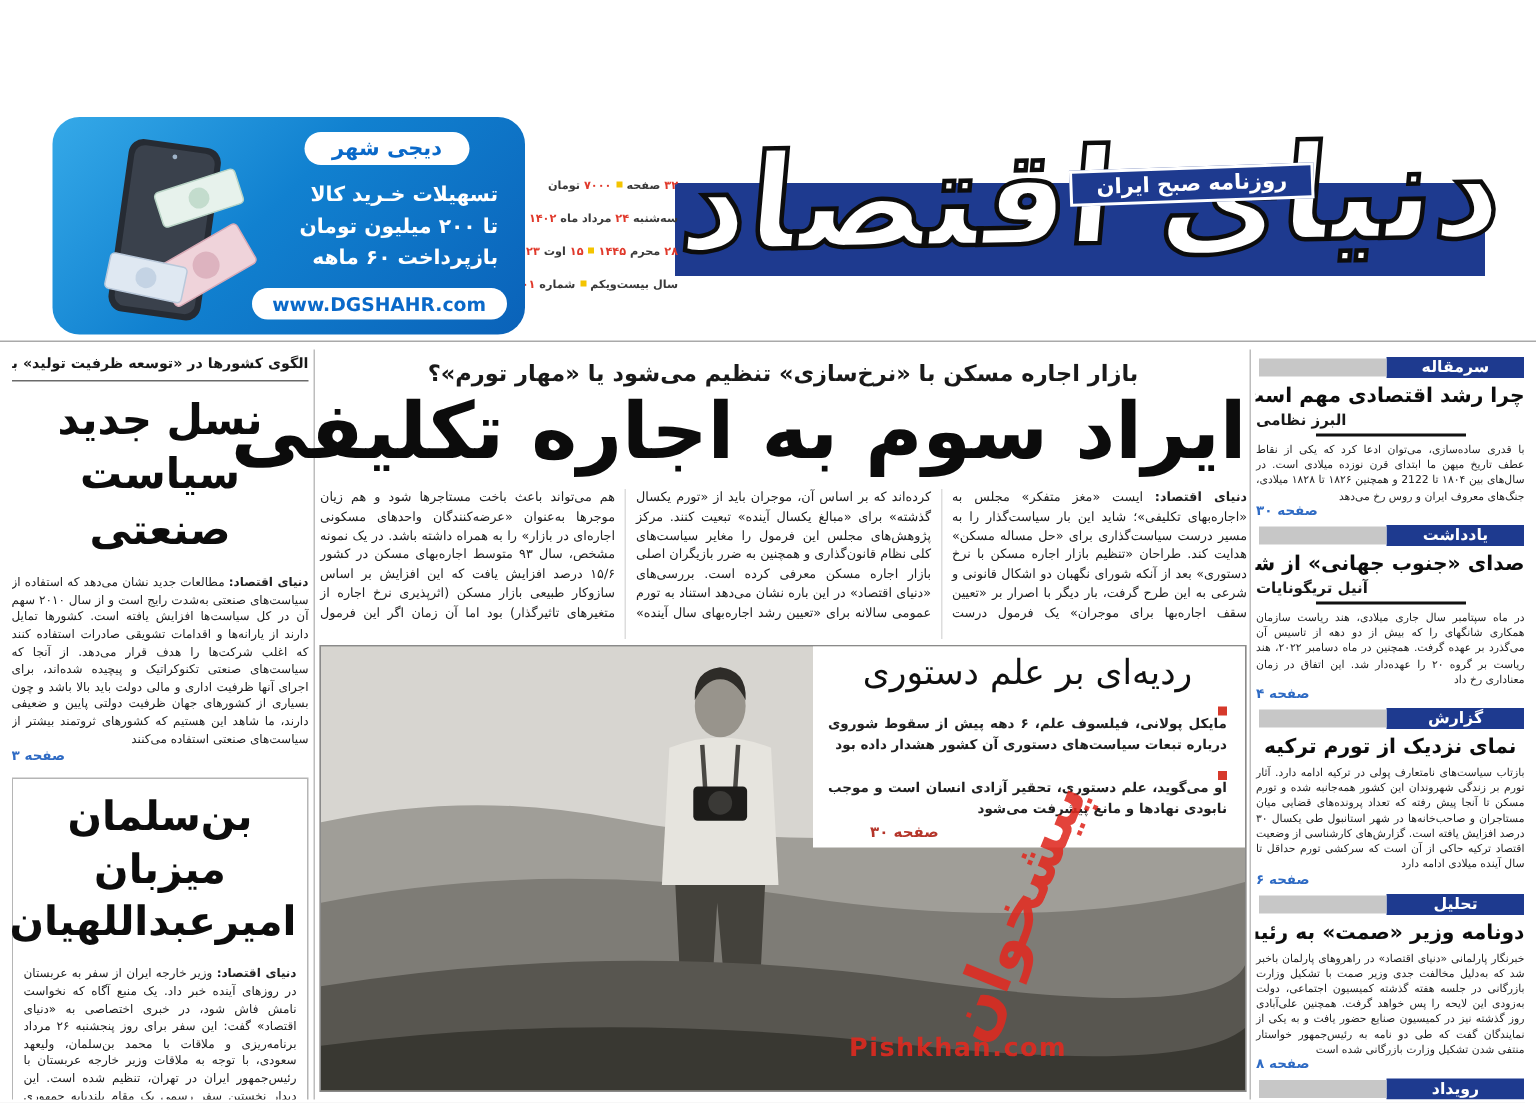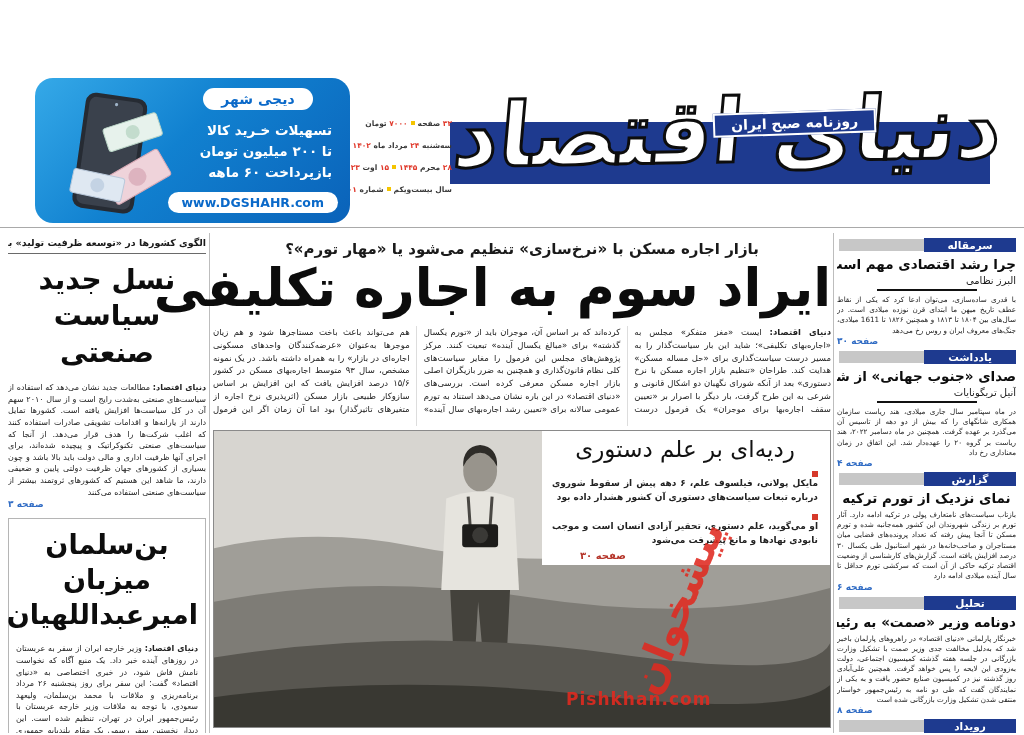--- a/index.html
+++ b/index.html
@@ -70,21 +70,21 @@
   .box2 .lc-title { margin-top:2px; font-size:27px; }
 
   
   .sidebar { position:absolute; left:837px; top:234px; width:179px; height:499px; overflow:hidden; }
   .sb { margin-top:4px; }
   .sb-head { display:flex; align-items:center; margin-bottom:3px; }
   .sb-label { background:#1e3a8f; color:#fff; font-size:10.5px; font-weight:bold;
               padding:1px 0; width:92px; text-align:center; flex:0 0 auto; }
   .sb-bar { flex:1; height:12px; background:#c7c7c7; margin-left:2px; }
   .sb-title { font-size:13.5px; font-weight:bold; text-align:center; white-space:nowrap; margin-top:4px; color:#0d0d0d; }
-  .sb-author { font-size:10px; font-weight:normal; text-align:right; margin-top:3px; }
+  .sb-author { font-size:10px; font-weight:bold; text-align:left; margin-top:3px; }
   .sb-rule { width:100px; height:2px; background:#111; margin:3px auto 0 auto; }
   .sb-body { font-size:7.2px; line-height:1.42; text-align:justify; color:#222; margin-top:4px; }
   .sb-page { text-align:left; margin-top:0; }
 </style>
 </head>
 <body>
 
 <div id="page">
 
   <div class="band"></div>
@@ -218,21 +218,21 @@
   <div class="sidebar">
 
     <section class="sb">
       <div class="sb-head">
           <span class="sb-label">سرمقاله</span>
           <span class="sb-bar"></span>
         </div>
       <div class="sb-title">چرا رشد اقتصادی مهم است؟</div>
       <div class="sb-author">البرز نظامی</div>
       <div class="sb-rule"></div>
-      <p class="sb-body">با قدری ساده‌سازی، می‌توان ادعا کرد که یکی از نقاط عطف تاریخ میهن ما ابتدای قرن نوزده میلادی است. در سال‌های بین ۱۸۰۴ تا ۱۸۱۳ و همچنین ۱۸۲۶ تا 1611 میلادی، جنگ‌های معروف ایران و روس رخ می‌دهد</p>
+      <p class="sb-body">با قدری ساده‌سازی، می‌توان ادعا کرد که یکی از نقاط عطف تاریخ میهن ما ابتدای قرن نوزده میلادی است. در سال‌های بین ۱۸۰۴ تا 2122 و همچنین ۱۸۲۶ تا ۱۸۲۸ میلادی، جنگ‌های معروف ایران و روس رخ می‌دهد</p>
       <div class="sb-page pageref">صفحه ۳۰</div>
     </section>
 
     <section class="sb">
       <div class="sb-head">
           <span class="sb-label">یادداشت</span>
           <span class="sb-bar"></span>
         </div>
       <div class="sb-title">صدای «جنوب جهانی» از شانگهای</div>
       <div class="sb-author">آنیل تریگونایات</div>

